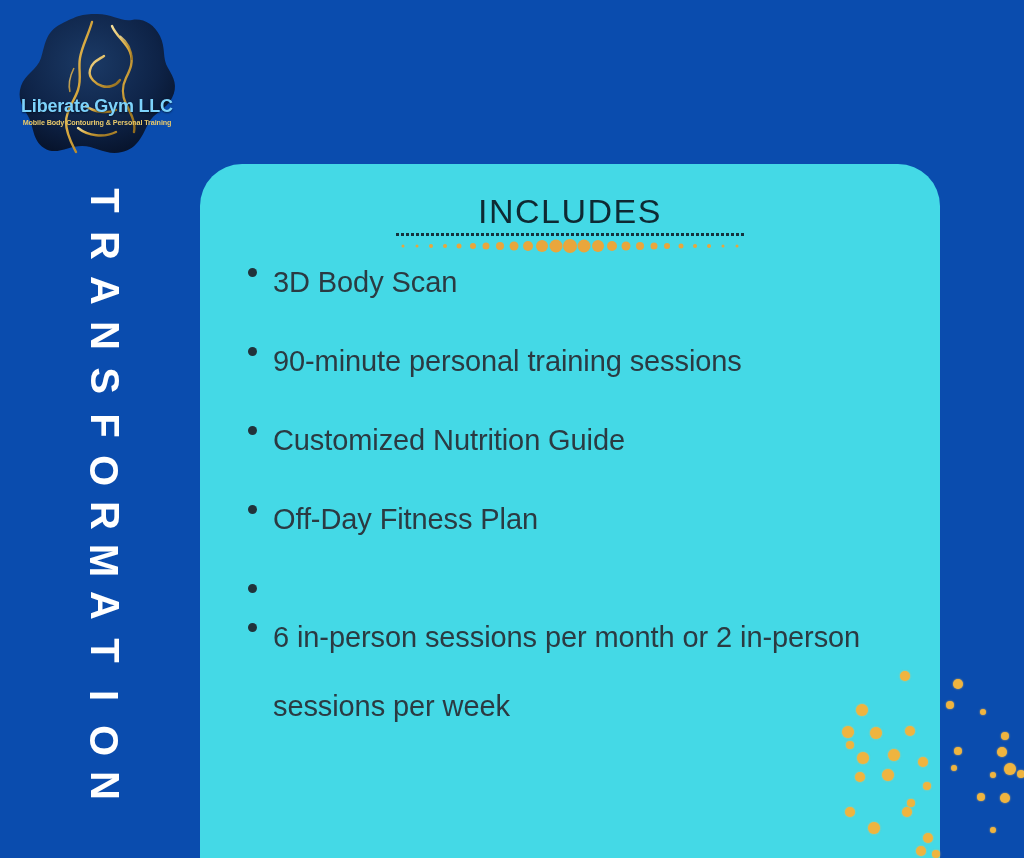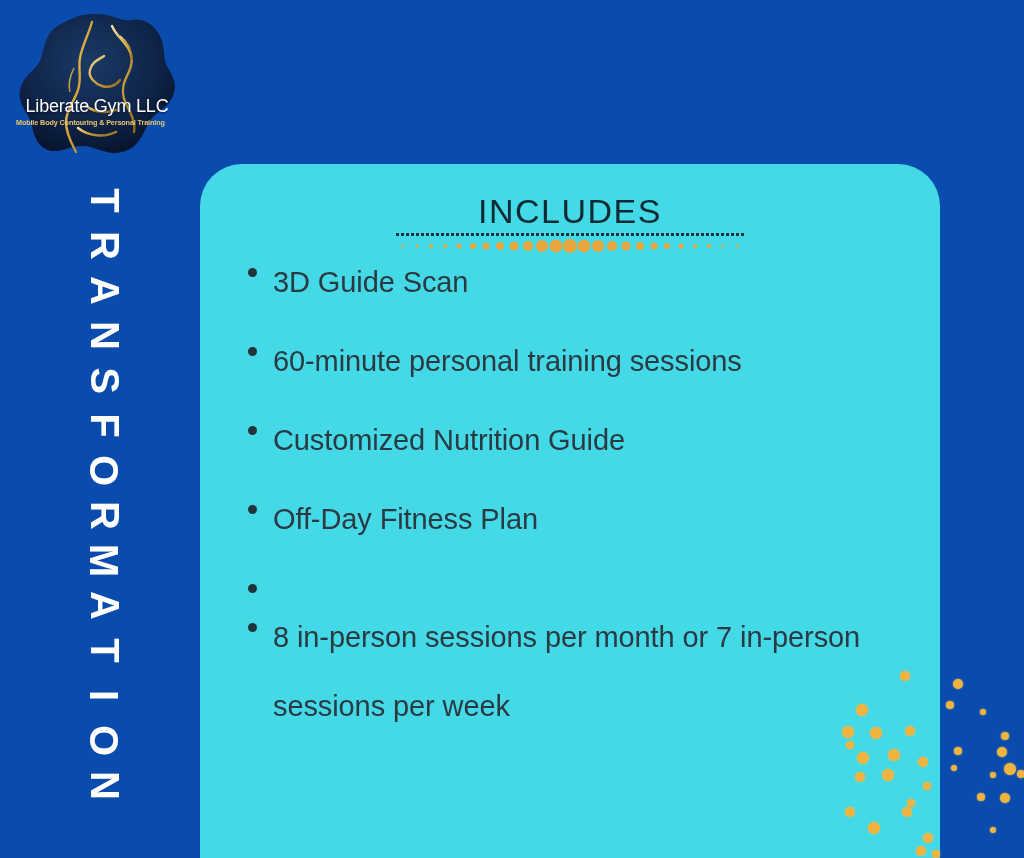--- a/index.html
+++ b/index.html
@@ -35,34 +35,34 @@
     left: 0; top: 0;
     width: 162px;
     height: 152px;
   }
   .logo-text-main {
     position: absolute;
     left: 0;
     top: 88px;
     width: 162px;
     text-align: center;
-    color: #ffffff;
+    color: #7dd3fc;
     font-size: 18px;
-    font-weight: 400;
+    font-weight: 700;
     letter-spacing: -0.2px;
     font-family: "Liberation Sans", sans-serif;
     text-shadow: 0 1px 2px rgba(0,0,0,.55);
     white-space: nowrap;
   }
   .logo-text-sub {
     position: absolute;
     left: 0;
     top: 110px;
     width: 162px;
-    text-align: left;
+    text-align: center;
     color: #E9C96B;
     font-size: 7.2px;
     font-weight: 600;
     letter-spacing: -0.1px;
     white-space: nowrap;
   }
 
   
   .headline {
     position: absolute;
@@ -366,40 +366,40 @@
           <i style="width: 4px; height: 4px; left: 299.28px;"></i>
           <i style="width: 4px; height: 4px; left: 313.2px;"></i>
           <i style="width: 3px; height: 3px; left: 327.12px;"></i>
           <i style="width: 3px; height: 3px; left: 341.04px;"></i>
         </div>
     </div>
 
     <div class="bullets" id="bullets">
         <div class="bullet-row">
           <span class="bullet-dot"></span>
-          <span class="bullet-text">3D Guide Scan</span>
-        </div>
-        <div class="bullet-row">
-          <span class="bullet-dot"></span>
-          <span class="bullet-text">60-minute personal training sessions</span>
+          <span class="bullet-text">3D Body Scan</span>
+        </div>
+        <div class="bullet-row">
+          <span class="bullet-dot"></span>
+          <span class="bullet-text">90-minute personal training sessions</span>
         </div>
         <div class="bullet-row">
           <span class="bullet-dot"></span>
           <span class="bullet-text">Customized Nutrition Guide</span>
         </div>
         <div class="bullet-row">
           <span class="bullet-dot"></span>
           <span class="bullet-text">Off-Day Fitness Plan</span>
         </div>
         <div class="bullet-row">
           <span class="bullet-dot"></span>
         </div>
         <div class="bullet-row">
           <span class="bullet-dot"></span>
-          <span class="bullet-text">8 in-person sessions per month or 7 in-person sessions per week</span>
+          <span class="bullet-text">6 in-person sessions per month or 2 in-person sessions per week</span>
         </div>
       </div>
   </div>
 
   <div class="glitter" id="glitter">
       <i style="left: 900px; top: 671px; width: 10px; height: 10px;"></i>
       <i style="left: 856px; top: 704px; width: 12px; height: 12px;"></i>
       <i style="left: 953px; top: 679px; width: 10px; height: 10px;"></i>
       <i style="left: 842px; top: 726px; width: 12px; height: 12px;"></i>
       <i style="left: 870px; top: 727px; width: 12px; height: 12px;"></i>

